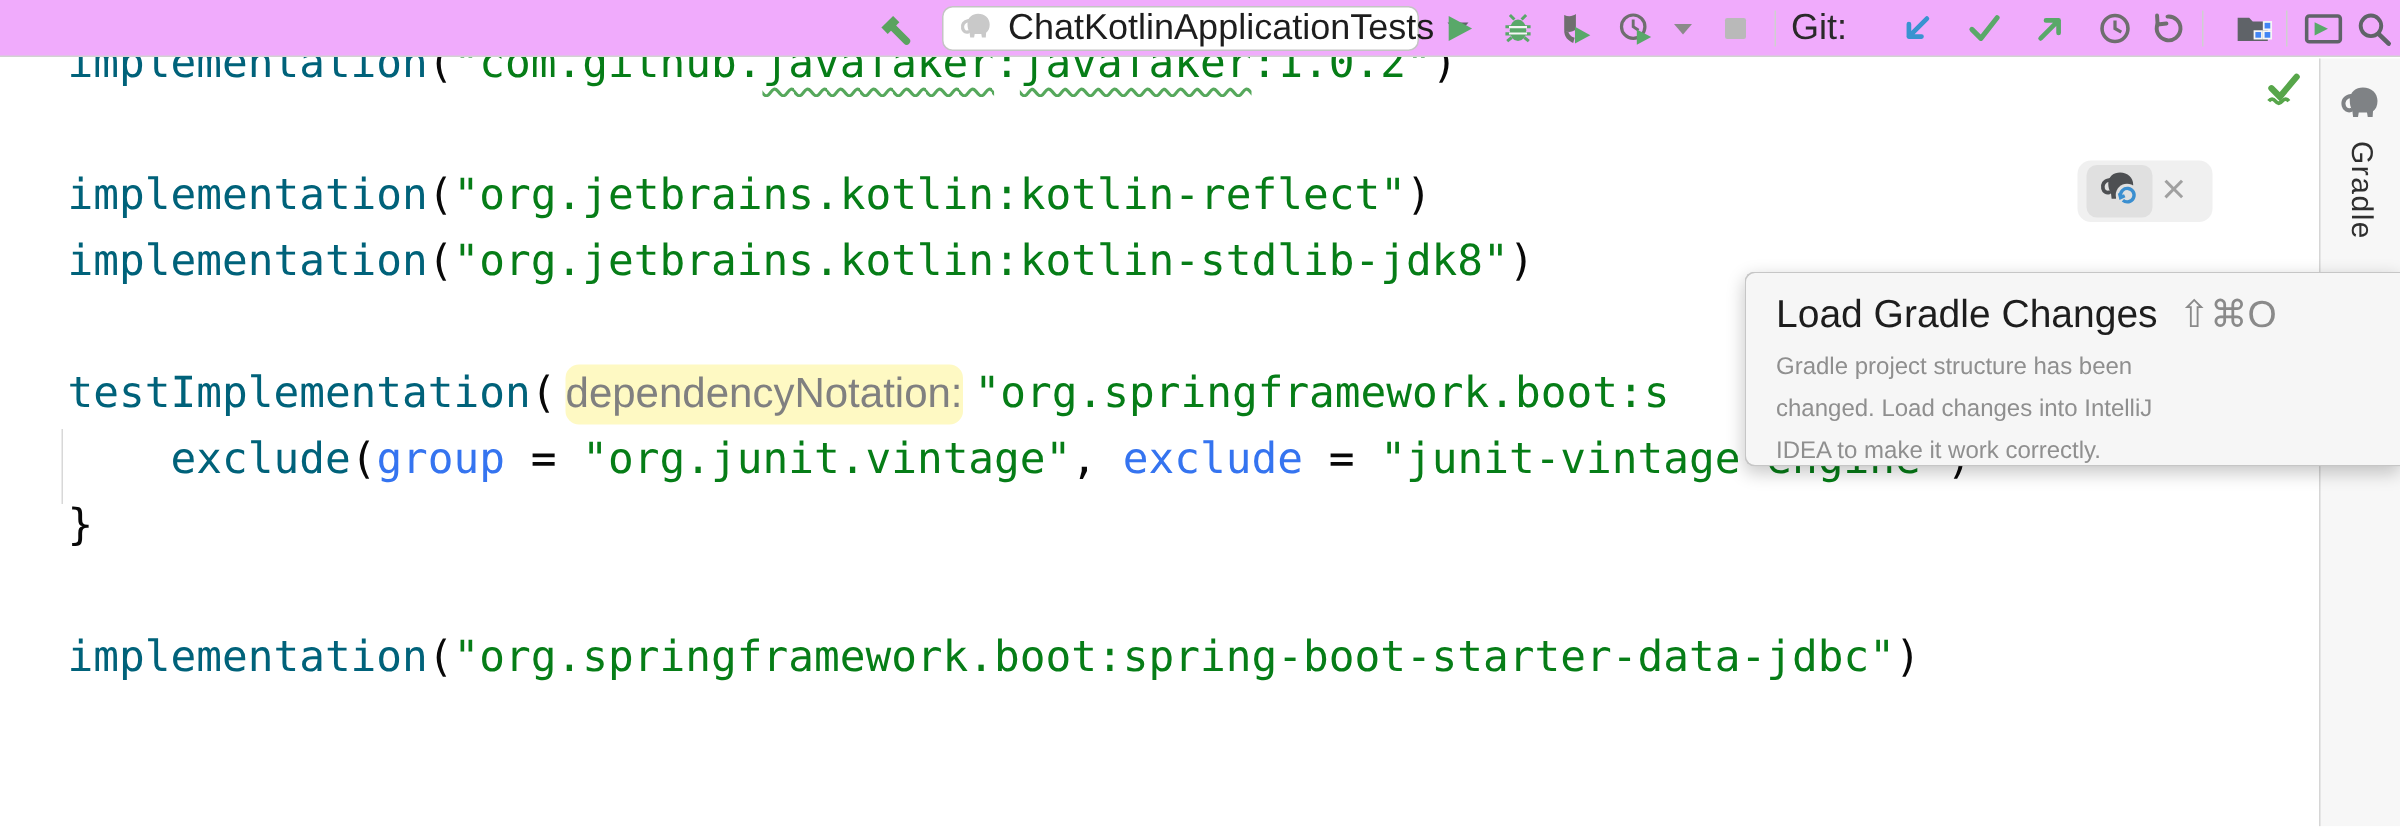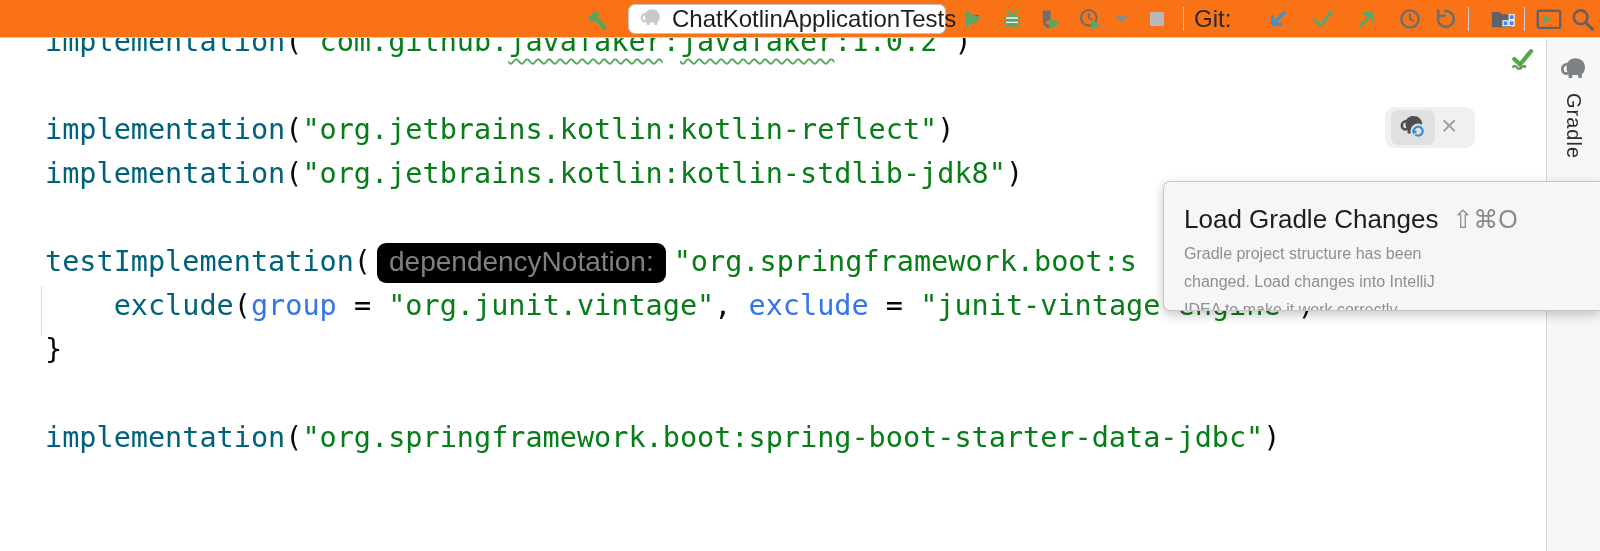--- a/index.html
+++ b/index.html
@@ -6,21 +6,21 @@
   html,body { background:#fff; }
   .screen {
     position:relative; width:1600px; height:551px;
     background:#ffffff; overflow:hidden;
     font-family:"Liberation Sans", sans-serif;
   }
 
   
   .toolbar {
     position:absolute; left:0; top:0; width:1600px; height:38px;
-    background:#f97316; border-bottom:1px solid #d2d2d2; z-index:50;
+    background:#f0abfc; border-bottom:1px solid #d2d2d2; z-index:50;
   }
   .toolbar .titem { position:absolute; display:flex; align-items:center; }
   .sep { position:absolute; top:7px; width:1px; height:24px; background:#cfcfcf; }
   .runconfig {
     position:absolute; left:628px; top:4px; width:318px; height:30px;
     background:#ffffff; border:1px solid #c4c4c4; border-radius:7px;
     display:flex; align-items:center; padding:0 10px; gap:9px;
   }
   .runconfig .label { font-size:24px; color:#1d1d1d; flex:1; white-space:nowrap; }
   .caret-down { width:0; height:0; border-left:7px solid transparent; border-right:7px solid transparent; border-top:8px solid #5f6368; }
@@ -37,21 +37,21 @@
   .cl { height:44px; white-space:pre; padding-left:45px; margin-right:9px; }
   .cl.cur { background:#faf6e3; }
   .tk-fn  { color:#00627a; }
   .tk-str { color:#067d17; }
   .tk-wavy{ text-decoration:underline wavy #56a85c; text-decoration-thickness:2px; text-underline-offset:7px; }
   .tk-na  { color:#3574f0; }
   .tk-p   { color:#080808; }
   .tk-bh  { background:#99d7d4; color:#06302e; }
   .tk-pill{
     display:inline-block; font-family:"Liberation Sans", sans-serif; font-size:28px;
-    color:#808080; background:#000000; border-radius:9px; padding:1px 12px 3px;
+    color:#808080; background:#fef9c3; border-radius:9px; padding:1px 0 3px;
     margin:0 8px 0 6px; line-height:36px; vertical-align:baseline;
   }
   .tk-caret { display:inline-block; width:2.5px; height:34px; background:#000; vertical-align:-7px; margin-left:1px; }
   .indent-guide { position:absolute; left:41px; top:286px; width:1px; height:50px; background:#d8d8d8; }
 
   
   .inspect { position:absolute; left:1508px; top:44px; z-index:12; }
 
   
   .reload-widget {
@@ -65,21 +65,21 @@
   }
   .close-x { font-size:28px; color:#a0a0a0; line-height:1; padding-bottom:3px; }
 
   
   .popup {
     position:absolute; left:1163px; top:181px; width:437px; height:130px;
     background:#f6f6f6; border:1px solid #c6c6c6; border-right:none;
     border-radius:7px 0 0 7px; box-shadow:0 4px 12px rgba(0,0,0,.22);
     z-index:40; padding:12px 16px 0 20px; overflow:hidden;
   }
-  .popup .trow { display:flex; align-items:baseline; gap:14px;margin-top:10px; }
+  .popup .trow { display:flex; align-items:baseline; gap:14px; }
   .popup .title { font-size:26px; color:#1d1d1d; line-height:30px; white-space:nowrap; }
   .popup .shortcut { font-size:25px; color:#8a8a8a; white-space:nowrap; }
   .popup .body { margin-top:6px; font-size:16px; line-height:28px; color:#8f8f8f; white-space:pre-line; }
 
   
   .stripe {
     position:absolute; left:1546px; top:39px; width:54px; height:512px;
     background:#f7f7f7; border-left:1px solid #d6d6d6; z-index:15;
     display:flex; flex-direction:column; align-items:center; padding-top:16px;
   }

